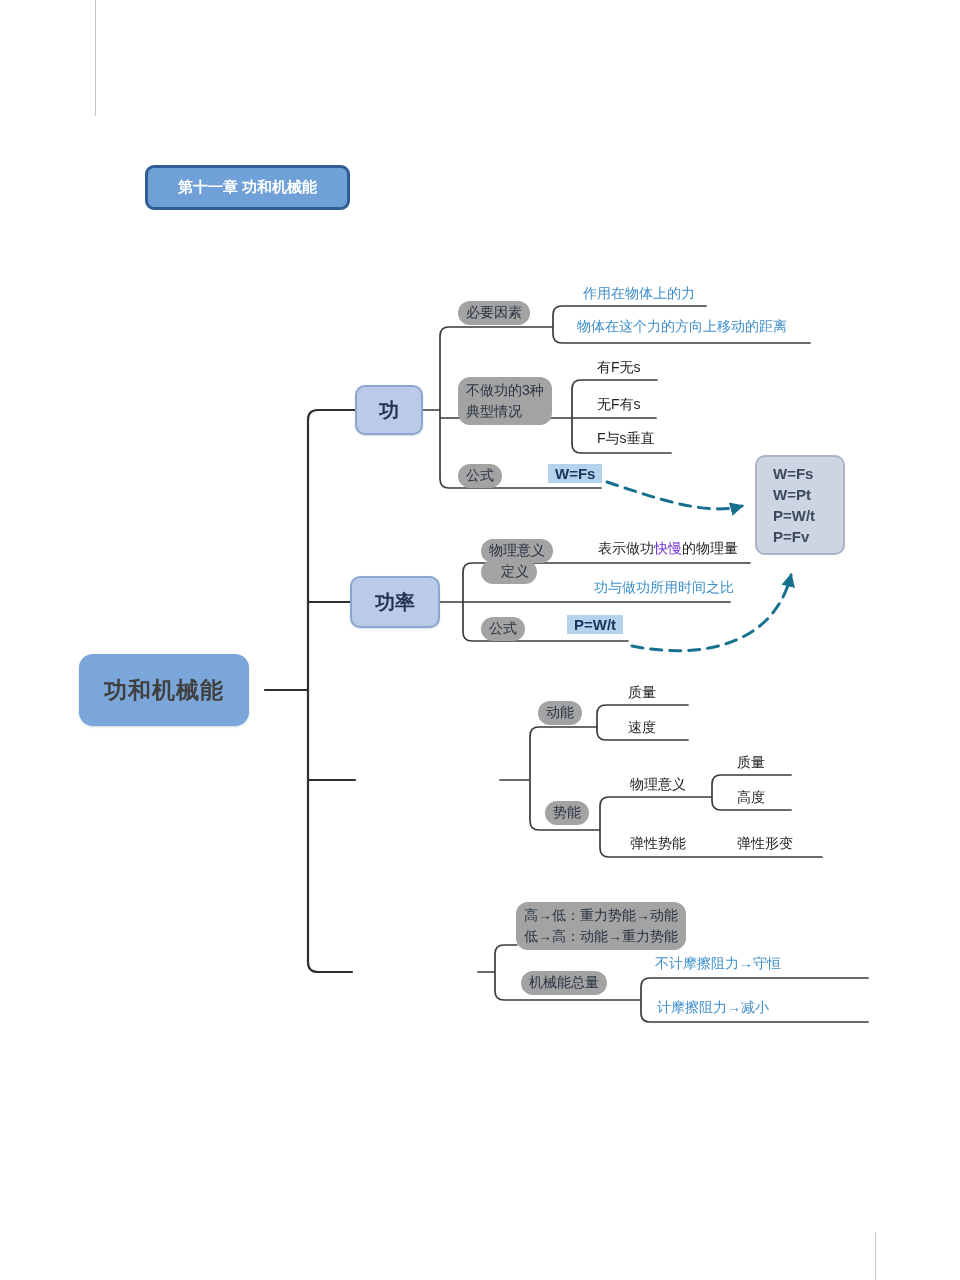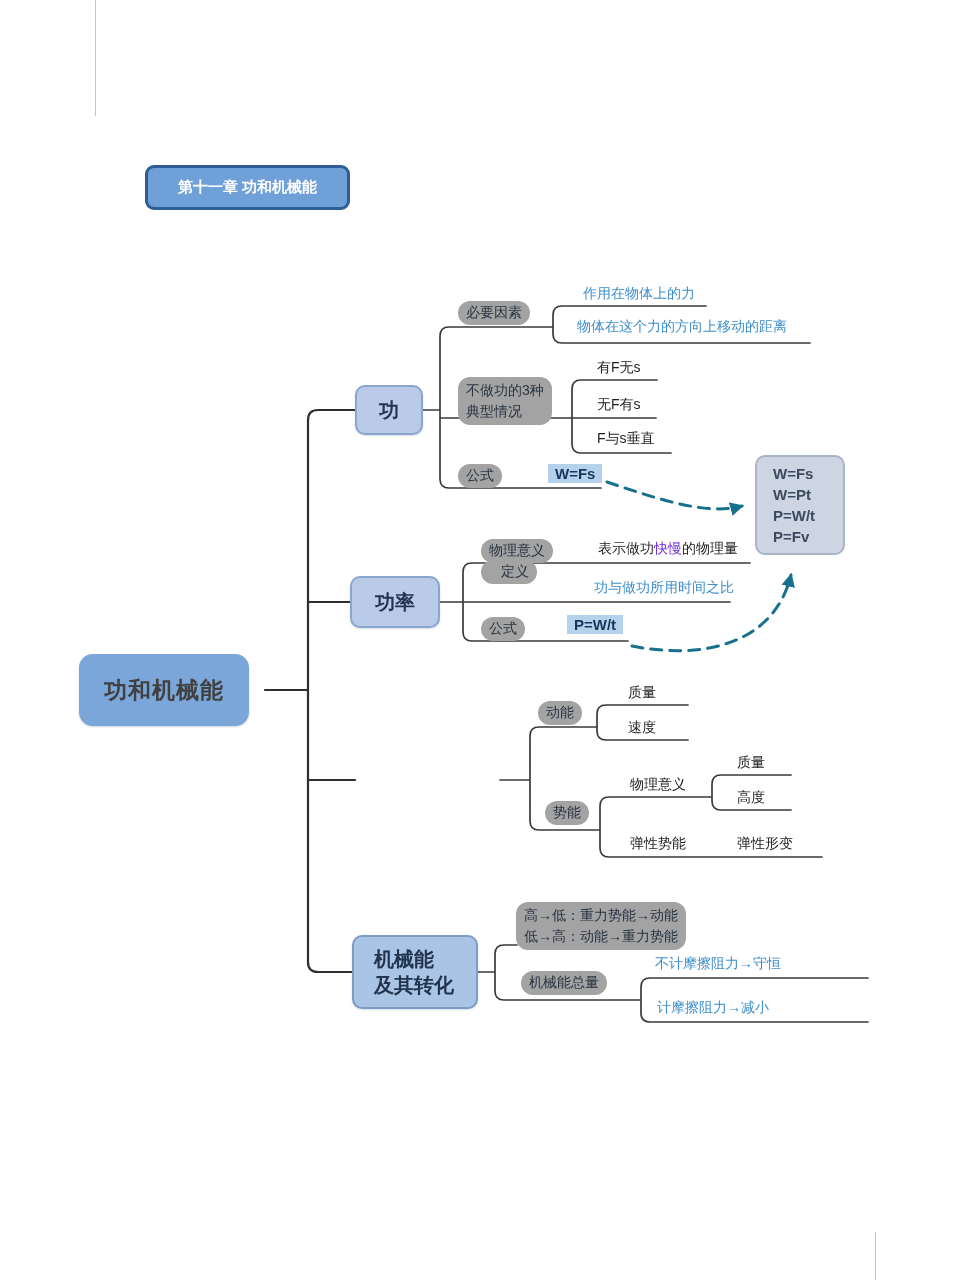--- a/index.html
+++ b/index.html
@@ -171,24 +171,20 @@
     <path fill="none" stroke="#16708e" stroke-width="3" stroke-dasharray="11 8" stroke-linecap="round" marker-end="url(#arrow)" d="M607 482 C 655 498, 706 516, 742 506"></path>
     <path fill="none" stroke="#16708e" stroke-width="3" stroke-dasharray="11 8" stroke-linecap="round" marker-end="url(#arrow)" d="M632 646 C 697 659, 773 648, 791 575"></path>
   </svg>
 
   <div class="abs chapter-badge">第十一章 功和机械能</div>
 
   <div class="abs root-node">功和机械能</div>
 
   <div class="abs branch-node node-gong">功</div>
   <div class="abs branch-node node-gonglv">功率</div>
-  <div class="abs branch-node node-jixie">
-    <span>机械能</span>
-    <span>及其转化</span>
-  </div>
 
   <div class="chip" style="left:458px; top:301px;">必要因素</div>
   <div class="txt bluetxt" style="left:583px; top:285px;">作用在物体上的力</div>
   <div class="txt bluetxt" style="left:577px; top:318px;">物体在这个力的方向上移动的距离</div>
 
   <div class="chip two-line" style="left:458px; top:377px;">
     <span>不做功的3种</span><br>
     <span>典型情况</span>
   </div>
   <div class="txt plain" style="left:597px; top:359px;">有F无s</div>

